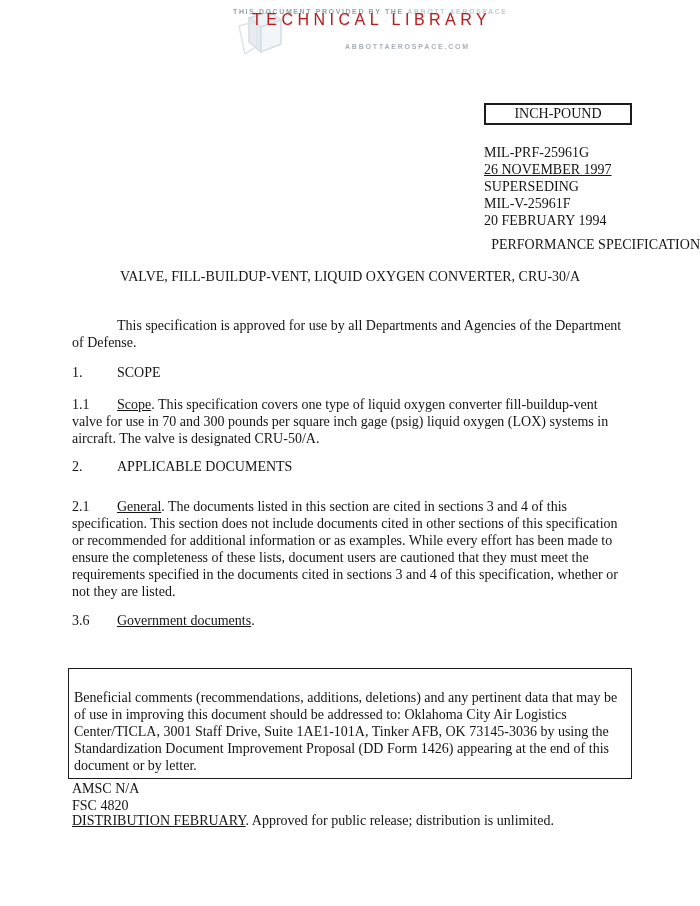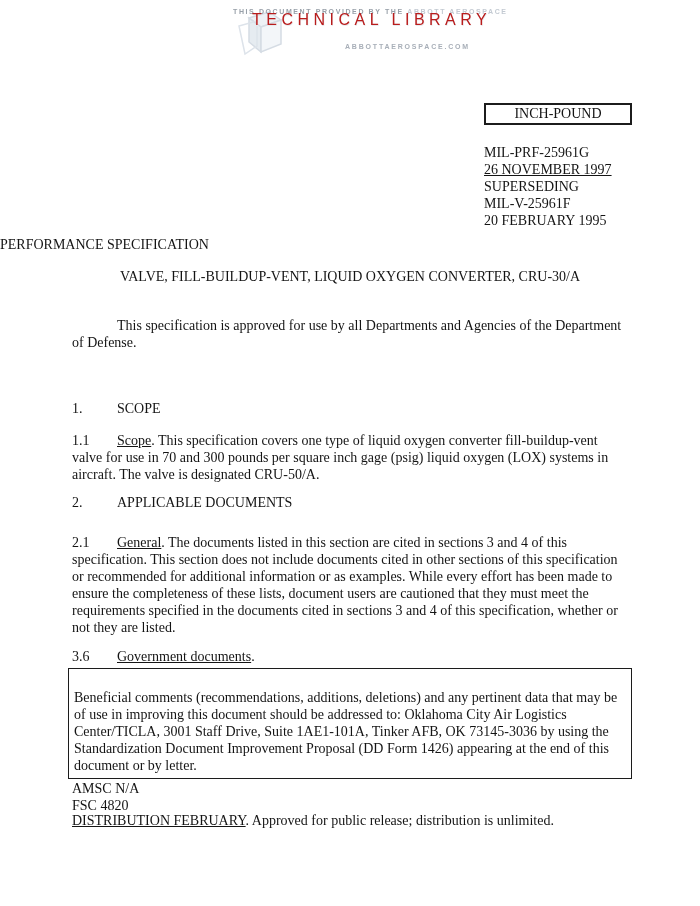--- a/index.html
+++ b/index.html
@@ -40,28 +40,28 @@
   .desig { position:absolute; left:484px; top:103px; width:148px; }
   .inch-pound-box {
     border:2px solid #1c1c1c;
     text-align:center;
     padding:0 0 1px 0;
     margin-bottom:19px;
   }
   .desig div { white-space:nowrap; }
   .u { text-decoration:underline; }
   
-  .doc-title    { position:absolute; top:236px; left:0; width:700px; text-align:left; }
+  .doc-title    { position:absolute; top:236px; left:0; width:700px; text-align:right; }
   .doc-subtitle { position:absolute; top:268px; left:0; width:700px; text-align:center; }
   
   .approval {
     position:absolute; left:72px; top:317px; width:556px;
     text-indent:45px;
   }
-  .sec { position:absolute; left:72px; width:556px;margin-top:36px; }
+  .sec { position:absolute; left:72px; width:556px; }
   .pnum { display:inline-block; width:45px; text-indent:0; }
   .s1h   { top:364px; }
   .s1p   { top:396px; }
   .s2h   { top:458px; }
   .s2p   { top:498px; }
   .s22   { top:612px; }
   
   .comment-box {
     position:absolute; left:68px; top:668px; width:552px;
     border:1.5px solid #1c1c1c;
@@ -95,21 +95,21 @@
     <div class="wm-line2">TECHNICAL LIBRARY</div>
     <div class="wm-line3">ABBOTTAEROSPACE.COM</div>
   </div>
 
   <div class="desig">
     <div class="inch-pound-box">INCH-POUND</div>
     <div>MIL-PRF-25961G</div>
     <div class="u">26 NOVEMBER 1997</div>
     <div>SUPERSEDING</div>
     <div>MIL-V-25961F</div>
-    <div>20 FEBRUARY 1995</div>
+    <div>20 FEBRUARY 1994</div>
   </div>
 
   <div class="doc-title">PERFORMANCE SPECIFICATION</div>
   <div class="doc-subtitle">VALVE, FILL-BUILDUP-VENT, LIQUID OXYGEN CONVERTER, CRU-30/A</div>
 
   <div class="approval">This specification is approved for use by all Departments and Agencies of the Department of Defense.</div>
 
   <div class="sec s1h">
     <span class="pnum">1.</span><span>SCOPE</span>
   </div>

